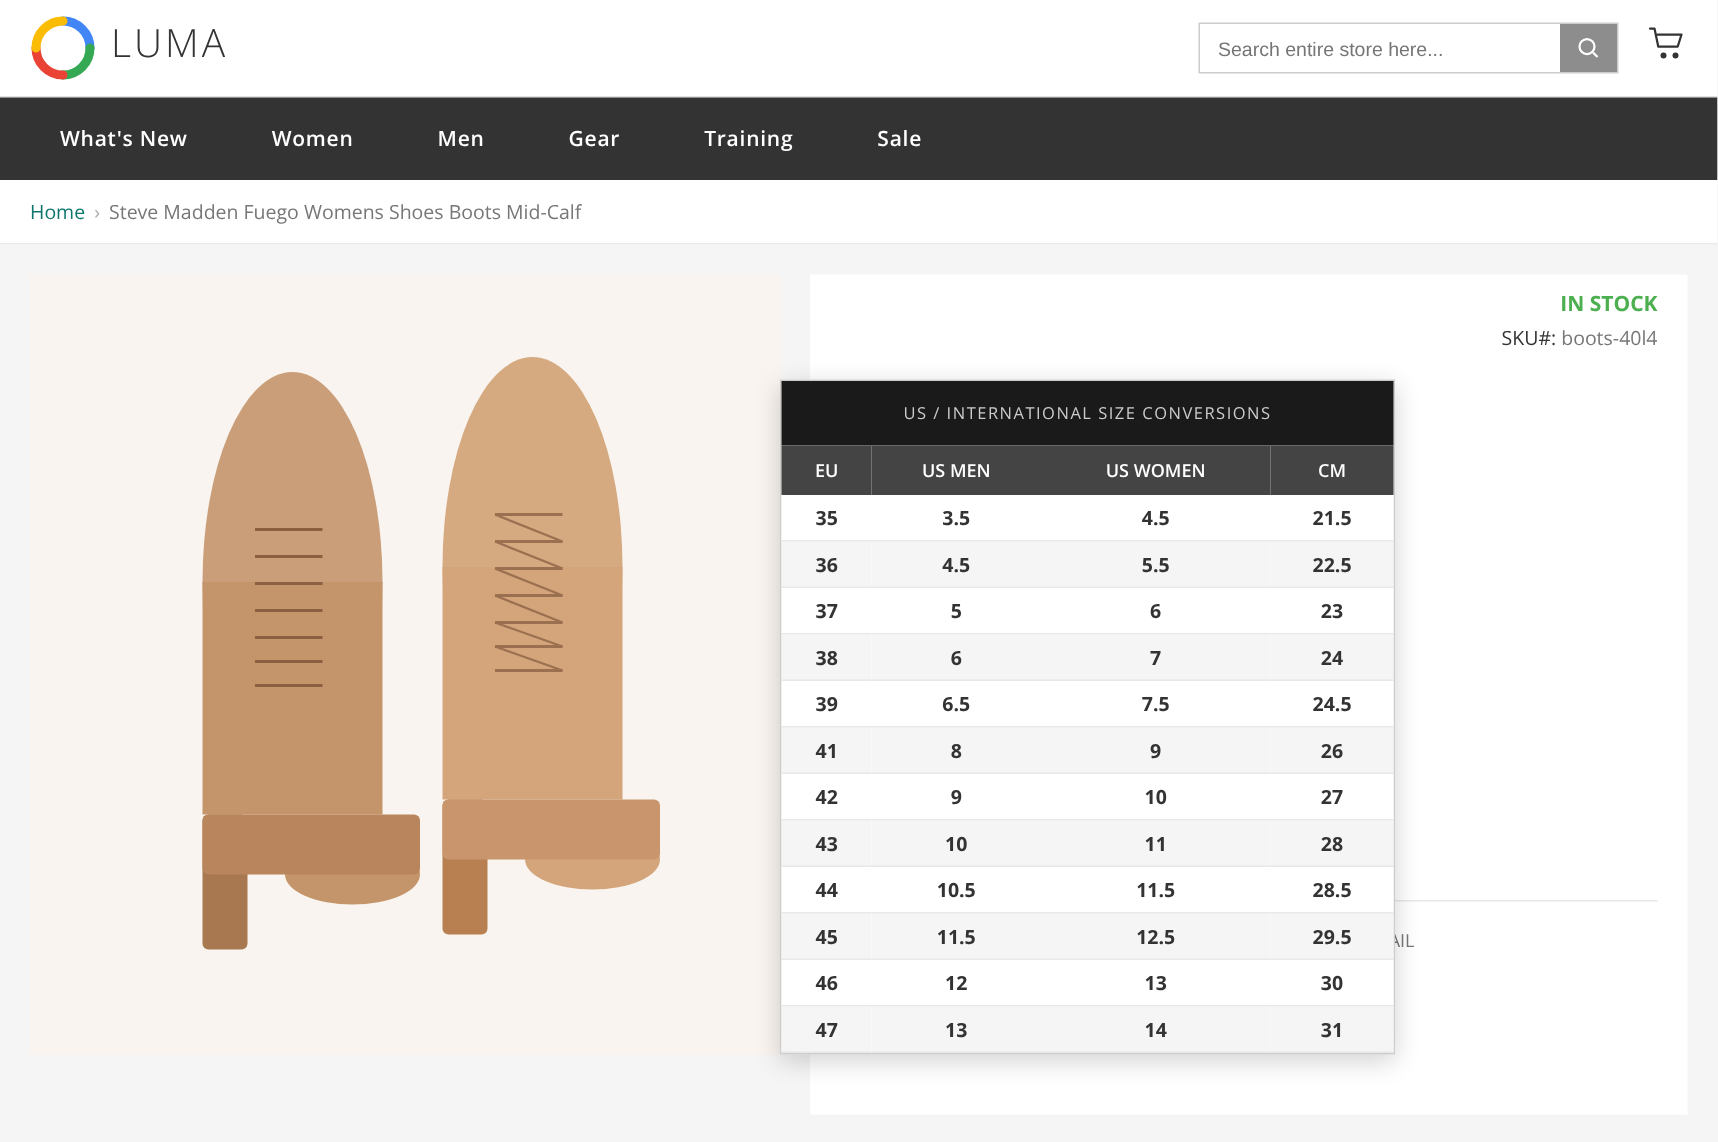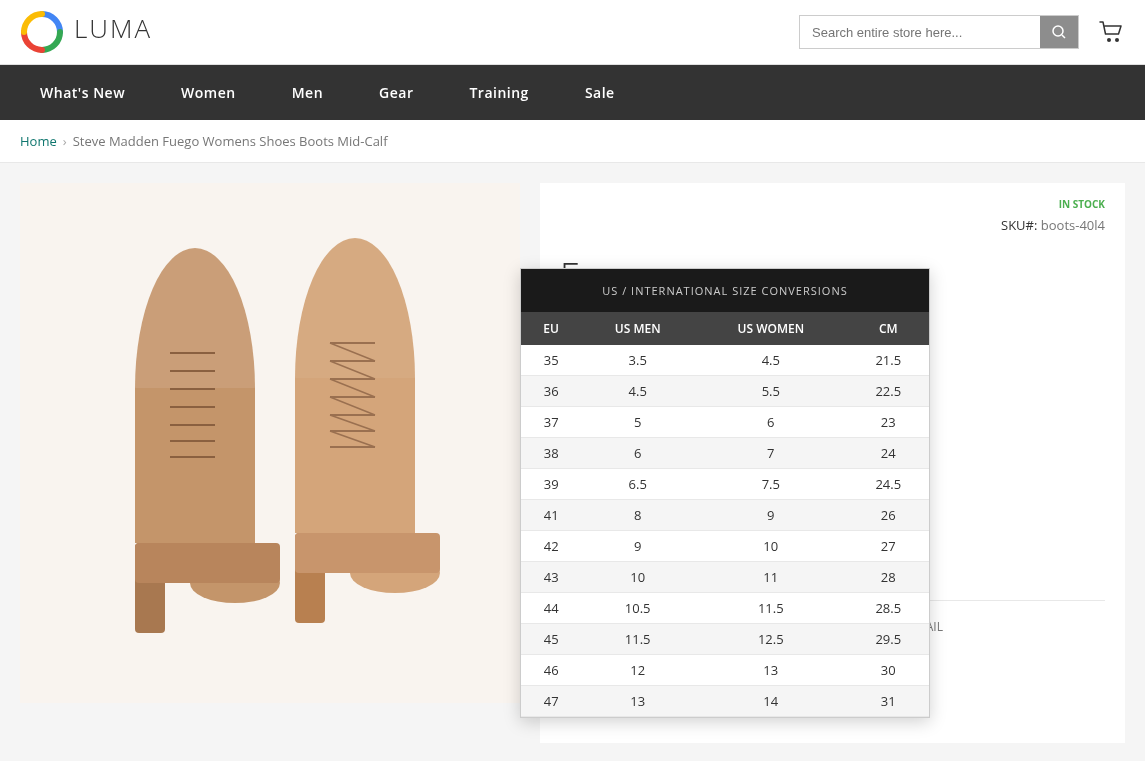--- a/index.html
+++ b/index.html
@@ -3,21 +3,21 @@
   <meta charset="utf-8">
   <style>
     * { box-sizing: border-box; margin: 0; padding: 0; }
     body { font-family: 'Open Sans', Arial, sans-serif; background: #f5f5f5; color: #333; font-size: 14px; }
 
     
     .header { background: #fff; padding: 10px 20px; display: flex; align-items: center; justify-content: space-between; border-bottom: 1px solid #e0e0e0; }
     .logo-area { display: flex; align-items: flex-start; gap: 10px; }
     .logo-icon { width: 44px; height: 44px; }
     .logo-text { font-size: 26px; font-weight: 300; color: #333; letter-spacing: 2px; text-transform: uppercase; }
-    .header-right { display: flex; align-items: flex-end; gap: 10px; }
+    .header-right { display: flex; align-items: center; gap: 10px; }
     .search-box { display: flex; align-items: center; border: 1px solid #ccc; background: #fff; }
     .search-input { border: none; outline: none; padding: 8px 12px; width: 240px; font-size: 13px; color: #999; }
     .search-btn { background: #8d8d8d; border: none; padding: 9px 12px; cursor: pointer; color: #fff; display: flex; align-items: center; }
     .cart-icon { font-size: 22px; color: #333; cursor: pointer; margin-left: 10px; }
 
     
     .nav { background: #333; display: flex; align-items: center; padding: 0 20px; gap: 16px; }
     .nav-item { color: #fff; padding: 18px 20px; font-size: 14px; cursor: pointer; text-transform: capitalize; font-weight: 600; letter-spacing: 0.5px; }
 
     
@@ -27,21 +27,21 @@
 
     
     .main { display: flex; padding: 20px; gap: 20px; background: #f5f5f5; position: relative; min-height: 600px; }
     .product-image-area { flex: 0 0 500px; }
     .product-image { width: 100%; max-width: 500px; height: 520px; object-fit: contain; background: #f9f4ef; display: flex; align-items: center; justify-content: center; }
 
     
     .product-detail { flex: 1; padding: 10px 20px; background: #fff; position: relative; }
     .product-title { font-size: 36px; font-weight: 300; color: #333; margin-bottom: 10px; line-height: 1.2; }
     .stock-info { text-align: right; margin-bottom: 4px; }
-    .in-stock { color: #4CAF50; font-weight: bold; font-size: 10px; }
+    .in-stock { color: #4CAF50; font-weight: bold; font-size: 14px; }
     .sku-info { text-align: right; font-size: 13px; color: #777; margin-bottom: 20px; }
     .sku-label { color: #333; }
 
     
     .section-label { font-size: 14px; font-weight: 600; color: #333; margin-bottom: 10px; display: flex; align-items: center; gap: 6px; }
     .required-star { color: #e02b27; }
     .info-icon { width: 18px; height: 18px; border-radius: 50%; background: #1979c3; color: #fff; font-size: 11px; display: inline-flex; align-items: center; justify-content: center; cursor: pointer; font-style: italic; font-weight: bold; }
     .size-options { display: flex; gap: 8px; margin-bottom: 20px; flex-wrap: wrap; }
     .size-btn { border: 1px solid #ccc; background: #fff; padding: 8px 14px; cursor: pointer; font-size: 13px; color: #333; transition: all 0.2s; }
 
@@ -51,26 +51,26 @@
 
     
     .add-to-cart-btn { display: block; width: 220px; padding: 18px; background: #1979c3; color: #fff; border: none; font-size: 18px; font-weight: 600; cursor: pointer; margin-top: 20px; text-align: center; transition: background 0.2s; }
 
     
     .bottom-actions { display: flex; align-items: center; gap: 20px; margin-top: 16px; padding-top: 16px; border-top: 1px solid #e8e8e8; }
     .action-link { font-size: 12px; color: #777; cursor: pointer; display: flex; align-items: center; gap: 5px; text-decoration: none; }
     .action-sep { color: #ccc; }
 
     
-    .size-chart-popup { position: absolute; top: 105px; left: 520px; z-index: 100; background: #fff; border: 1px solid #ccc; box-shadow: 0 4px 16px rgba(0,0,0,0.18); width: 410px; }
+    .size-chart-popup { position: absolute; top: 90px; left: 520px; z-index: 100; background: #fff; border: 1px solid #ccc; box-shadow: 0 4px 16px rgba(0,0,0,0.18); width: 410px; }
     .size-chart-header { background: #1a1a1a; color: #fff; text-align: center; padding: 14px 10px 8px; }
     .size-chart-title { font-size: 11px; letter-spacing: 1px; color: #ccc; margin-bottom: 6px; }
     .size-chart-table { width: 100%; border-collapse: collapse; }
     .size-chart-table th { background: #444; color: #fff; padding: 8px 6px; font-size: 12px; font-weight: 600; text-align: center; }
-    .size-chart-table td { padding: 6px 8px; text-align: center; font-size: 13px; border-bottom: 1px solid #e8e8e8; }
+    .size-chart-table td { padding: 6px 8px; text-align: center; font-size: 13px; border-bottom: 1px solid #e8e8e8; font-weight: bold; }
     .size-chart-table tr:nth-child(even) td { background: #f5f5f5; }
     .size-chart-table tr:nth-child(odd) td { background: #fff; }
   </style>
 </head>
 <body>
 
 <header class="header">
   <div class="logo-area">
     <svg class="logo-icon" viewBox="0 0 44 44" xmlns="http://www.w3.org/2000/svg">
       <circle cx="22" cy="22" r="20" fill="none" stroke="#e0e0e0" stroke-width="1"></circle>

